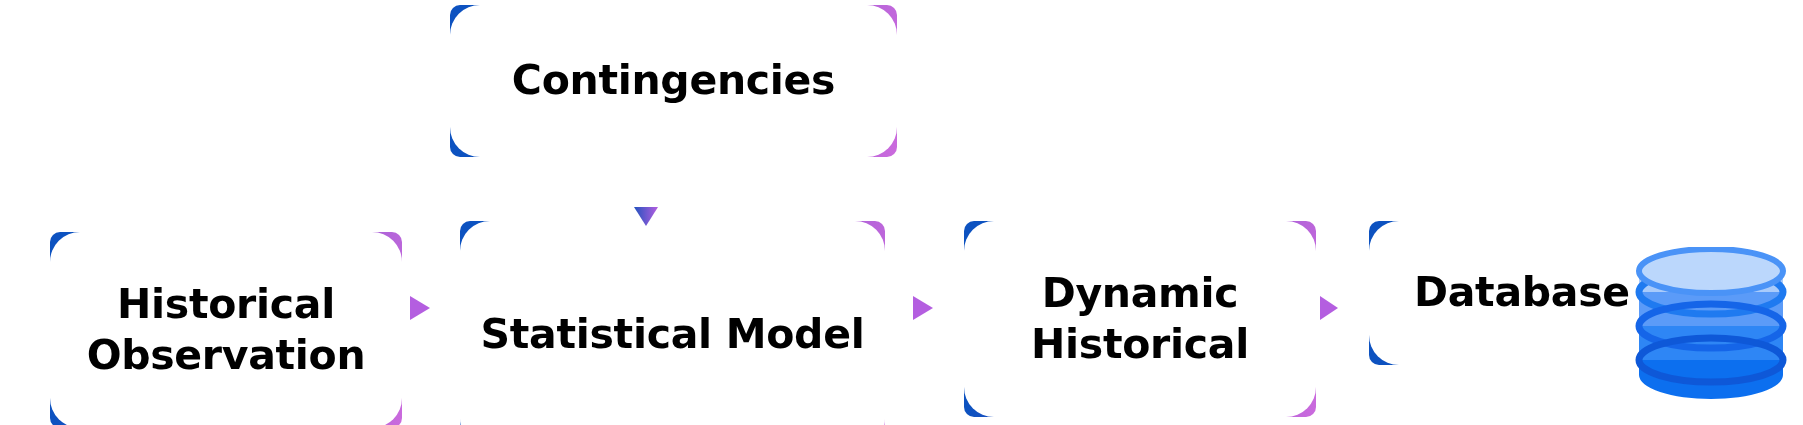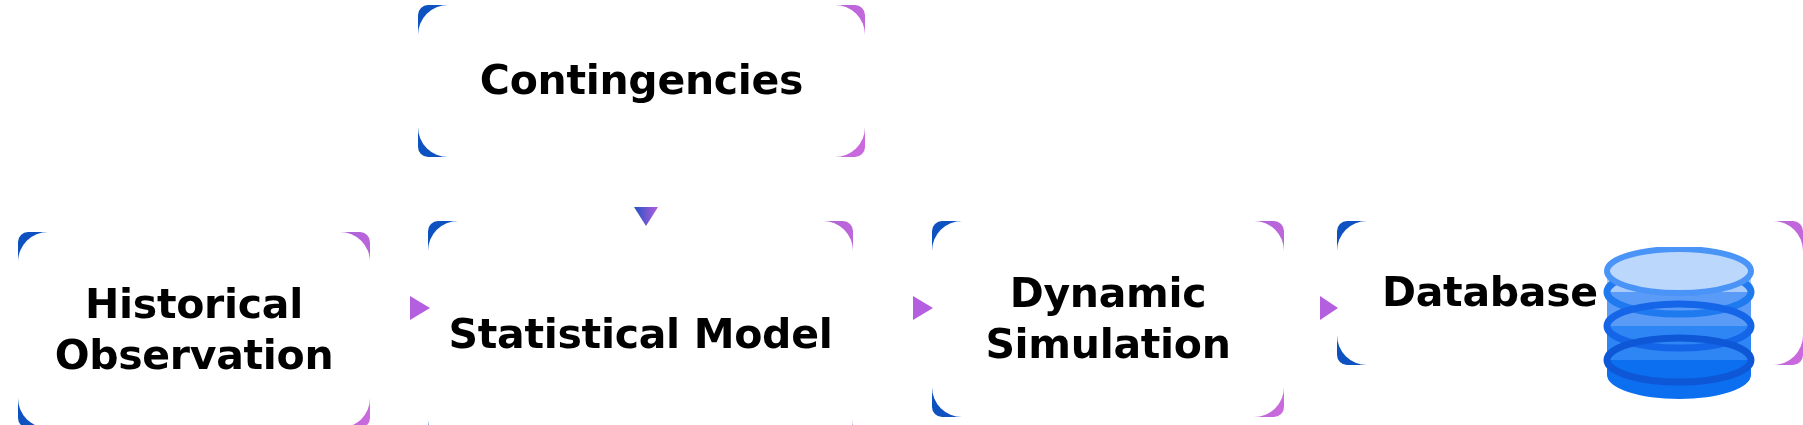--- a/index.html
+++ b/index.html
@@ -11,20 +11,21 @@
   #stage{position:relative;width:1803px;height:425px;background:#fff;}
 
   
   .node{
     position:absolute;
     box-sizing:border-box;
     border-radius:10px;
     padding:0;                 
     background:linear-gradient(100deg,var(--c1) 0%,var(--c1) 10%,var(--c2) 52%,var(--c3) 100%);
     display:flex;
+    margin-left:32px;
   }
   .node > .inner{
     flex:1 1 auto;
     background:#ffffff;
     border-radius:30px;
     display:flex;
     align-items:center;
     justify-content:center;
     position:relative;
   }
@@ -85,21 +86,21 @@
 
   <div class="node" id="node-statistical" style="--c1:#0D52C0;--c2:#7A55D0;--c3:#CB6ADD;">
     <div class="inner">
       <span class="label">Statistical Model</span>
     </div>
   </div>
 
   <div class="node" id="node-dynamic" style="--c1:#0D52C0;--c2:#7A55D0;--c3:#CB6ADD;">
     <div class="inner">
       <span class="label">Dynamic
-Simulation</span>
+Historical</span>
     </div>
   </div>
 
   <div class="node" id="node-database" style="--c1:#0D52C0;--c2:#7A55D0;--c3:#CB6ADD;">
     <div class="inner">
       <span class="label">Database</span>
 
       <span id="db-icon">
         <svg width="156" height="152" viewBox="0 0 156 152" xmlns="http://www.w3.org/2000/svg">
           <defs>

